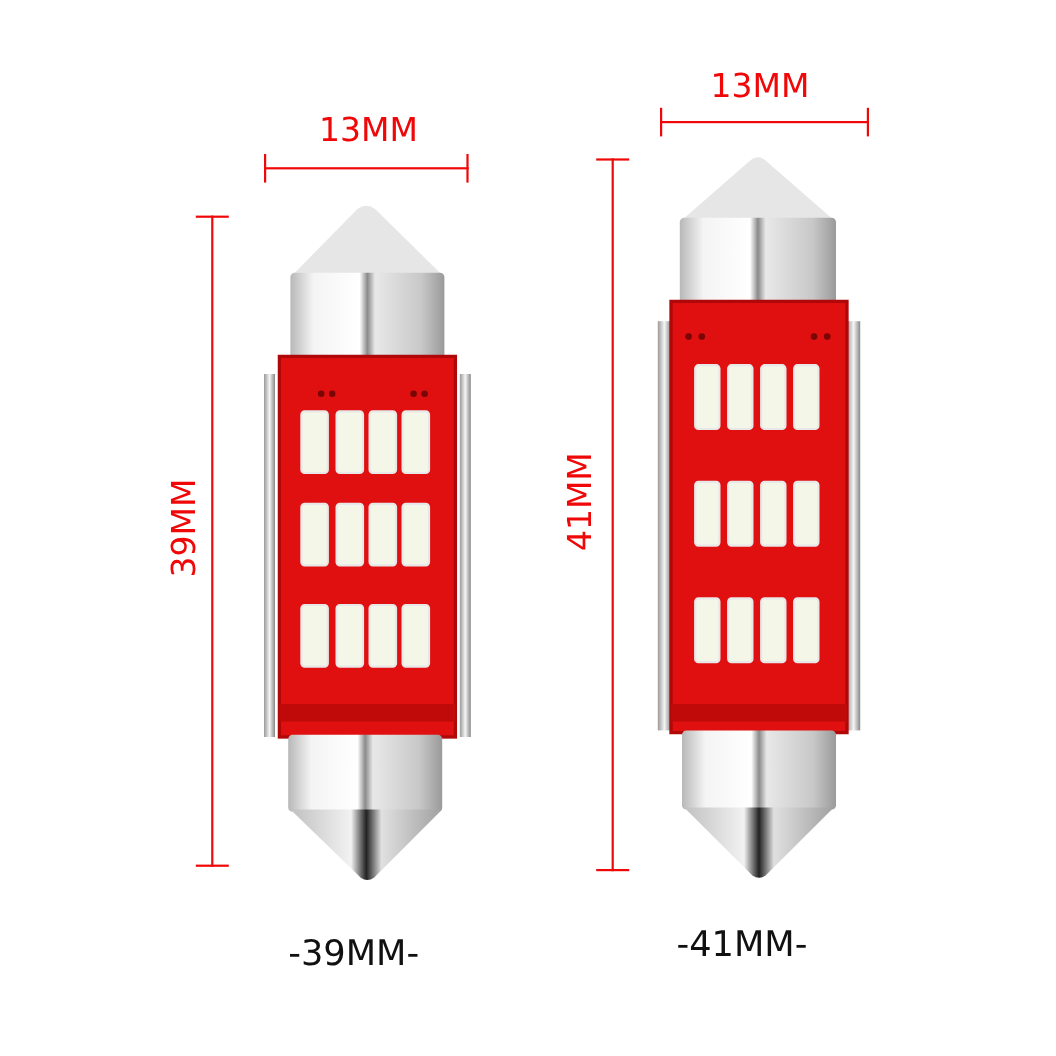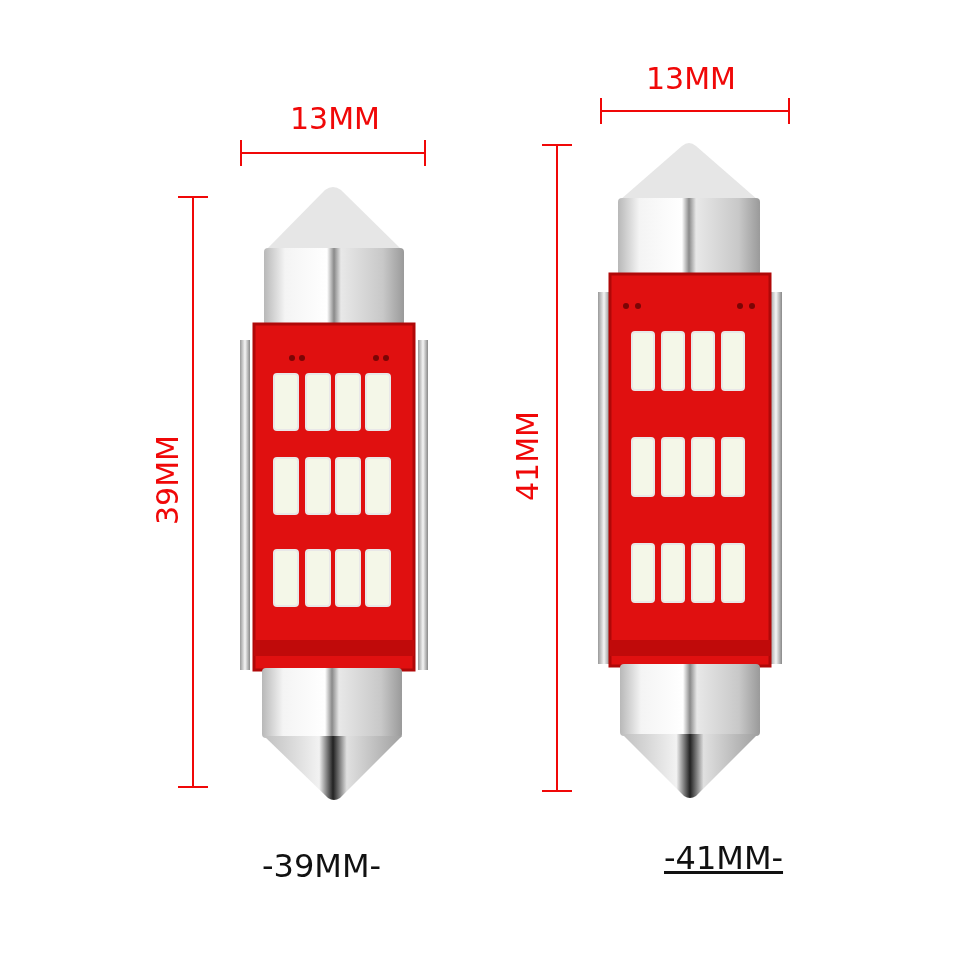--- a/index.html
+++ b/index.html
@@ -142,13 +142,13 @@
     <rect x="42" y="404" width="22" height="58" rx="3"></rect>
       <rect x="72" y="404" width="22" height="58" rx="3"></rect>
       <rect x="102" y="404" width="22" height="58" rx="3"></rect>
       <rect x="132" y="404" width="22" height="58" rx="3"></rect>
   </g>
   <rect x="20" y="500" width="160" height="16" fill="#c00a0a"></rect>
   <rect x="30" y="524" width="140" height="72" rx="4" fill="url(#metalR)"></rect>
   <path d="M32 594 L168 594 L106 656 Q100 660 94 656 Z" fill="url(#tipR)"></path>
 </svg>
 
-<div class="caption" style="left:664px;top:842px;text-decoration:underline;">-41MM-</div>
+<div class="caption" style="left:615px;top:842px;">-41MM-</div>
 
 </body></html>

